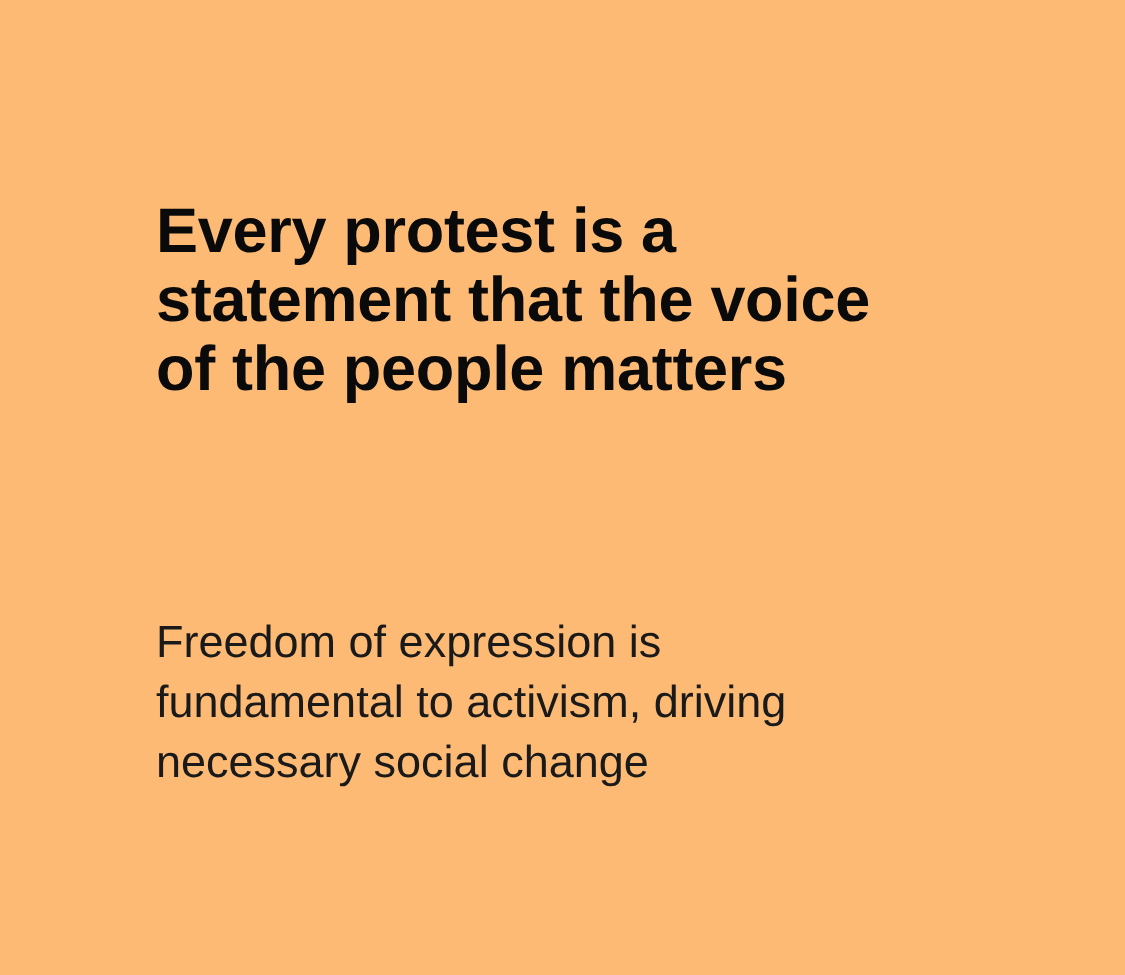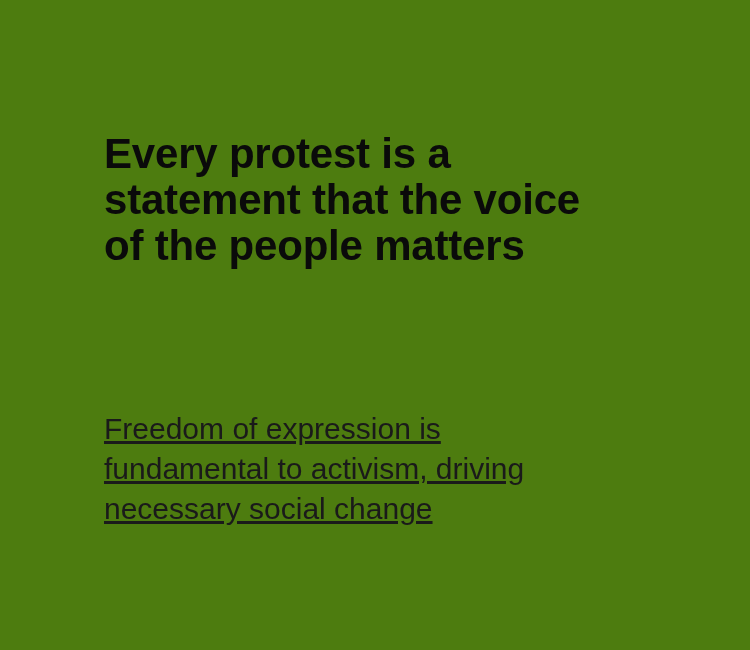--- a/index.html
+++ b/index.html
@@ -13,21 +13,21 @@
     background: #ffffff;
     font-family: "Liberation Sans", sans-serif;
     -webkit-font-smoothing: antialiased;
     overflow: hidden;
   }
 
   .slide {
     position: relative;
     width: 750px;
     height: 650px;
-    background: #4d7c0f;
+    background: #fdba74;
     box-sizing: border-box;
   }
 
   .content-block {
     position: absolute;
     left: 104px;
   }
 
   .headline {
     top: 131px;
@@ -46,21 +46,20 @@
     top: 409px;
     width: 478px;
     margin: 0;
     font-size: 30px;
     line-height: 40px;
     font-weight: 400;
     letter-spacing: 0px;
     color: #1a1a1a;
     text-align: left;
     word-wrap: break-word;
-    text-decoration: underline;
   }
 </style>
 </head>
 <body>
 
 <div class="slide">
 
   <h1 class="content-block headline">Every protest is a statement that the voice of the people matters</h1>
 
   <p class="content-block subtext">Freedom of expression is fundamental to activism, driving necessary social change</p>

